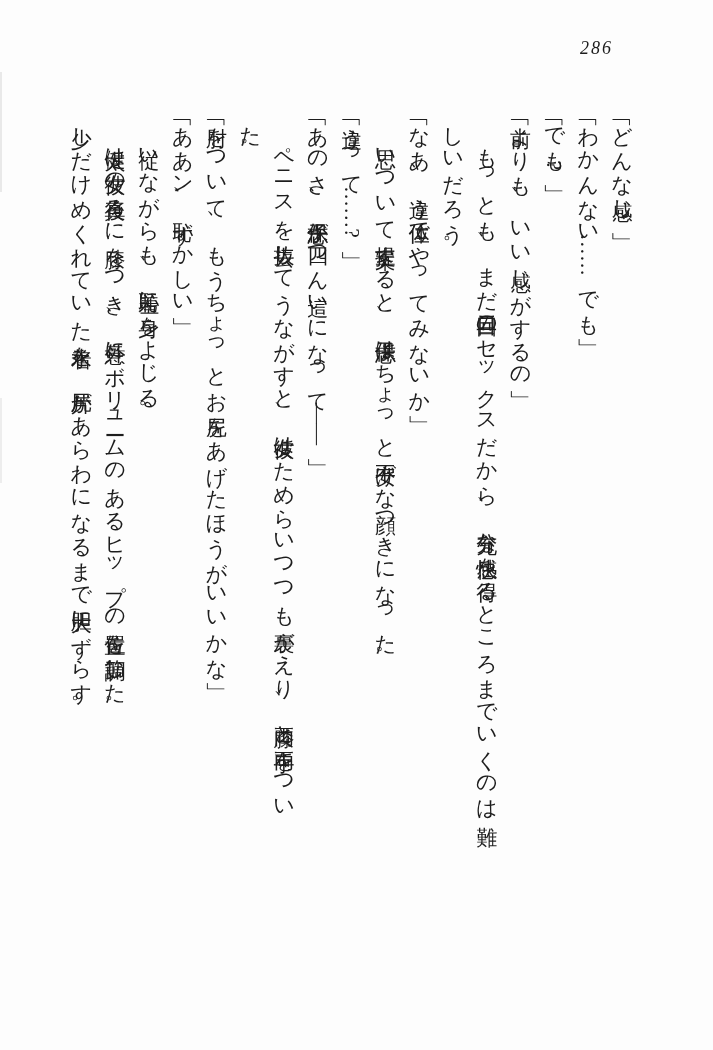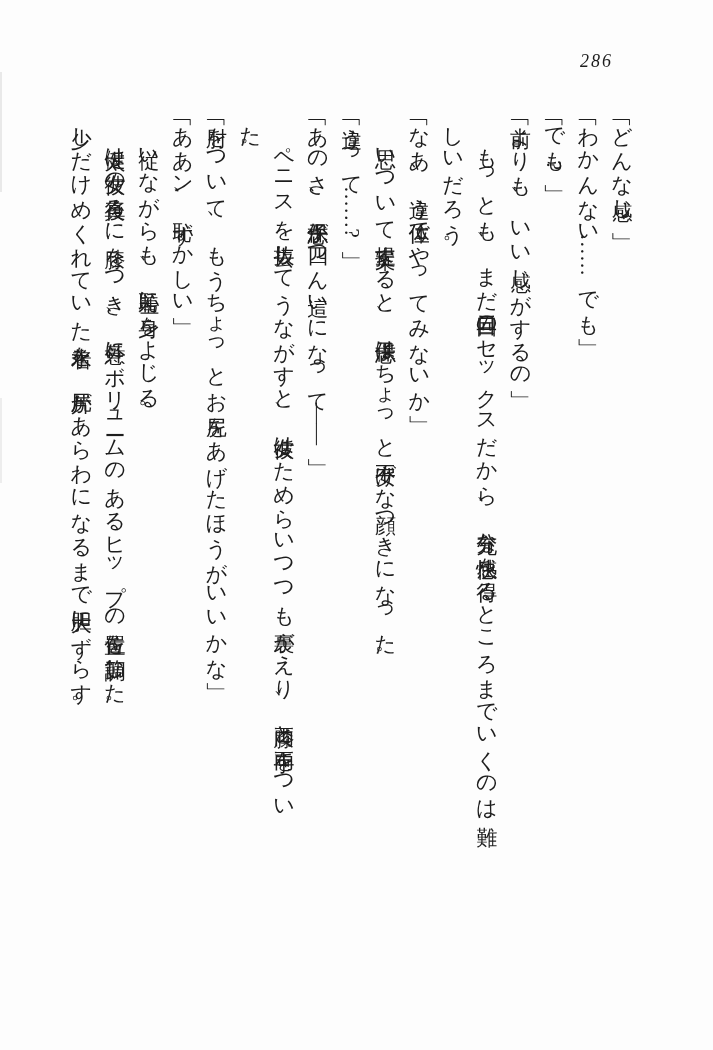--- a/index.html
+++ b/index.html
@@ -15,21 +15,21 @@
     overflow: hidden;
     font-family: "Liberation Serif", "DejaVu Serif", serif;
   }
   .page {
     position: absolute;
     inset: 0;
     background: #fdfdfd;
   }
   .page-number {
     position: absolute;
-    top: 51px;
+    top: 38px;
     left: 580px;
     font-size: 18px;
     font-style: italic;
     letter-spacing: 2px;
     color: #1d1d1d;
     font-family: "Liberation Serif", "DejaVu Serif", serif;
   }
   .text-block {
     position: absolute;
     top: 112px;

